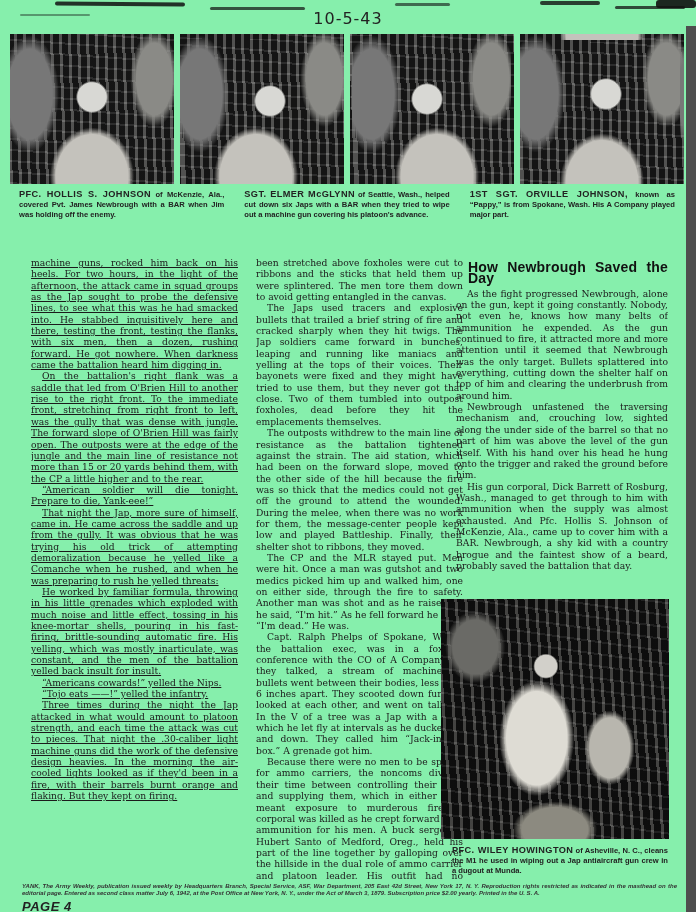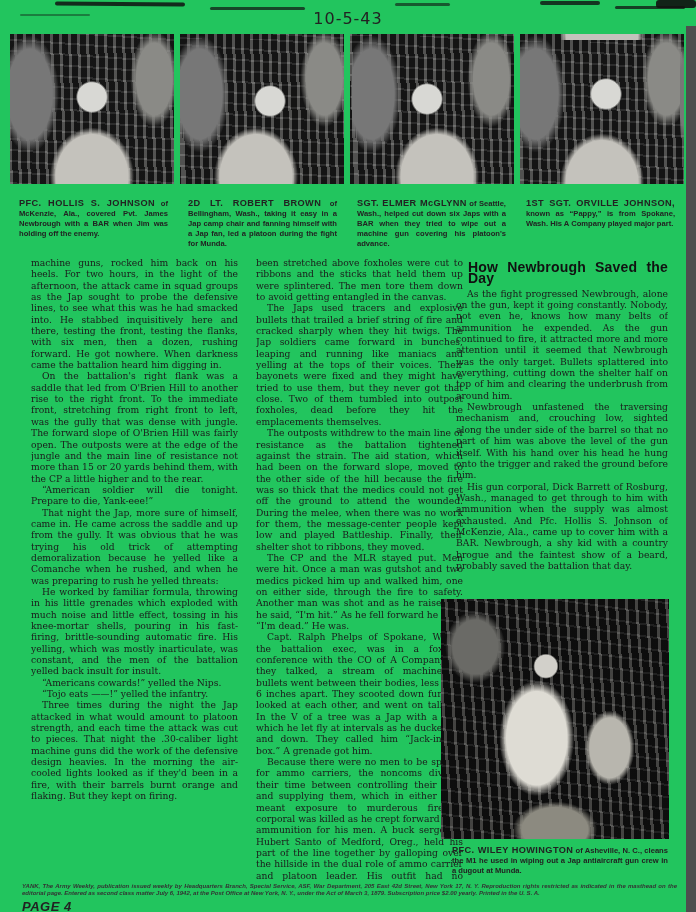--- a/index.html
+++ b/index.html
@@ -1,16 +1,16 @@
 <!DOCTYPE html>
 <html lang="en"><head>
 <meta charset="utf-8">
 <style>
   html,body{margin:0;padding:0;background:#c9c9c7;}
-  .page{position:relative;width:696px;height:912px;background:#22c55e;overflow:hidden;
+  .page{position:relative;width:696px;height:912px;background:#86efac;overflow:hidden;
         font-family:"DejaVu Serif",serif;color:#1b1b1b;}
   
   .edge-strip{position:absolute;top:26px;right:0;width:10px;height:886px;background:#4e4e4e;}
   .smudge{position:absolute;background:#111;border-radius:3px;}
   .s1{top:2px;left:55px;width:130px;height:4px;opacity:.85;transform:rotate(.4deg);}
   .s2{top:7px;left:210px;width:95px;height:3px;opacity:.7;}
   .s3{top:3px;left:395px;width:55px;height:3px;opacity:.6;}
   .s4{top:1px;left:540px;width:60px;height:4px;opacity:.8;}
   .s5{top:6px;left:615px;width:70px;height:3px;opacity:.75;}
   .s6{top:0;right:0;width:40px;height:8px;opacity:.9;}
@@ -26,28 +26,28 @@
       radial-gradient(circle 26px at 50% 42%, #d8d8d4 0 55%, rgba(216,216,212,0) 62%),
       radial-gradient(ellipse 60px 70px at 50% 95%, #c4c2bc 0 60%, rgba(0,0,0,0) 70%),
       radial-gradient(ellipse 45px 90px at 12% 40%, #777 0 50%, rgba(0,0,0,0) 65%),
       radial-gradient(ellipse 40px 80px at 88% 30%, #8a8a86 0 45%, rgba(0,0,0,0) 60%),
       repeating-linear-gradient(88deg, rgba(235,235,230,.25) 0 3px, rgba(0,0,0,.35) 3px 9px),
       repeating-linear-gradient(4deg, rgba(255,255,255,.12) 0 2px, rgba(0,0,0,.25) 2px 11px);}
   .photo:nth-child(2)::before{background-position:8px 4px, -6px 0, 0 0, 0 0, 3px 0, 0 5px;}
   .photo:nth-child(3)::before{background-position:-5px 2px, 5px 0, 2px 0, -3px 0, 6px 0, 0 2px;}
   .photo:nth-child(4)::before{background-position:4px -3px, 0 6px, -4px 0, 2px 0, 1px 0, 0 8px;}
   
-  .cap-row{position:absolute;top:198px;left:10px;width:674px;display:flex;gap:2px;}
+  .cap-row{position:absolute;top:189px;left:10px;width:674px;display:flex;gap:2px;}
   .cap{flex:1;padding:0 9px;font-family:"Liberation Sans",sans-serif;
        font-weight:bold;font-size:7.6px;line-height:10px;color:#222;text-align:justify;}
   .cap .lead{font-size:9.2px;letter-spacing:.4px;}
   
   .col{position:absolute;top:257px;text-align:justify;font-size:9.2px;line-height:11.35px;
        overflow:hidden;hyphens:auto;}
-  .col1{left:31px;width:207px;height:615px;}
+  .col1{left:31px;width:207px;height:615px;text-decoration:underline;}
   .col2{left:256px;width:207px;height:625px;}
   .col3{left:456px;width:212px;height:338px;}
   .col p{margin:0;text-indent:11px;}
   .col p.noindent{text-indent:0;}
   .col h3{margin:5px 0 3px 12px;font-family:"Liberation Sans",sans-serif;font-size:14px;
           letter-spacing:.2px;color:#111;}
   
   .bottom-photo{position:absolute;left:441px;top:599px;width:228px;height:240px;
        background-color:#1f1f1f;overflow:hidden;}
   .bottom-photo::before{content:"";position:absolute;inset:0;
@@ -89,21 +89,20 @@
 
   <div class="photo-row">
     <div class="photo"></div>
     <div class="photo"></div>
     <div class="photo"></div>
     <div class="photo"></div>
   </div>
 
   <div class="cap-row">
     <div class="cap"><span class="lead">PFC. HOLLIS S. JOHNSON</span> <span>of McKenzie, Ala., covered Pvt. James Newbrough with a BAR when Jim was holding off the enemy.</span></div>
-    <div class="cap"><span class="lead">2D LT. ROBERT BROWN</span> <span>of Bellingham, Wash., taking it easy in a Jap camp chair and fanning himself with a Jap fan, led a platoon during the fight for Munda.</span></div>
     <div class="cap"><span class="lead">SGT. ELMER McGLYNN</span> <span>of Seattle, Wash., helped cut down six Japs with a BAR when they tried to wipe out a machine gun covering his platoon's advance.</span></div>
     <div class="cap"><span class="lead">1ST SGT. ORVILLE JOHNSON,</span> <span>known as “Pappy,” is from Spokane, Wash. His A Company played major part.</span></div>
   </div>
 
   <div class="col col1">
       <p class="noindent">machine guns, rocked him back on his heels. For two hours, in the light of the afternoon, the attack came in squad groups as the Jap sought to probe the defensive lines, to see what this was he had smacked into. He stabbed inquisitively here and there, testing the front, testing the flanks, with six men, then a dozen, rushing forward. He got nowhere. When darkness came the battalion heard him digging in.</p>
       <p>On the battalion's right flank was a saddle that led from O'Brien Hill to another rise to the right front. To the immediate front, stretching from right front to left, was the gully that was dense with jungle. The forward slope of O'Brien Hill was fairly open. The outposts were at the edge of the jungle and the main line of resistance not more than 15 or 20 yards behind them, with the CP a little higher and to the rear.</p>
       <p>“American soldier will die tonight. Prepare to die, Yank-eee!”</p>
       <p>That night the Jap, more sure of himself, came in. He came across the saddle and up from the gully. It was obvious that he was trying his old trick of attempting demoralization because he yelled like a Comanche when he rushed, and when he was preparing to rush he yelled threats:</p>
       <p>He worked by familiar formula, throwing in his little grenades which exploded with much noise and little effect, tossing in his knee-mortar shells, pouring in his fast-firing, brittle-sounding automatic fire. His yelling, which was mostly inarticulate, was constant, and the men of the battalion yelled back insult for insult.</p>

